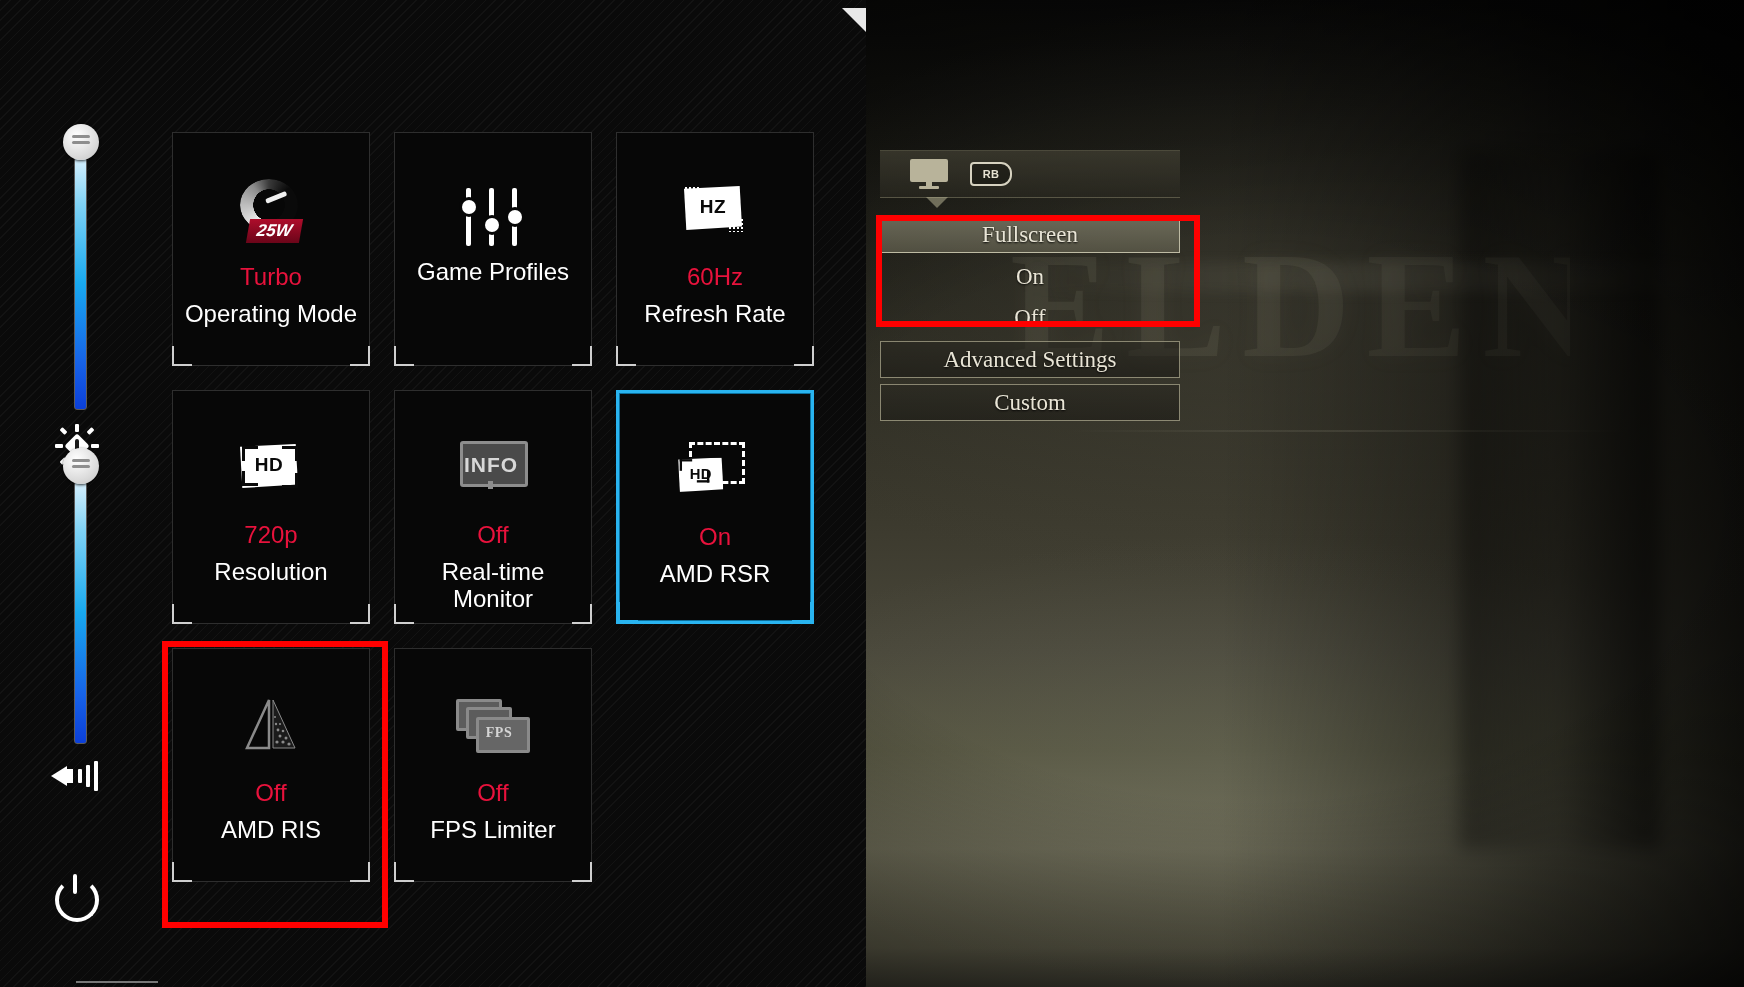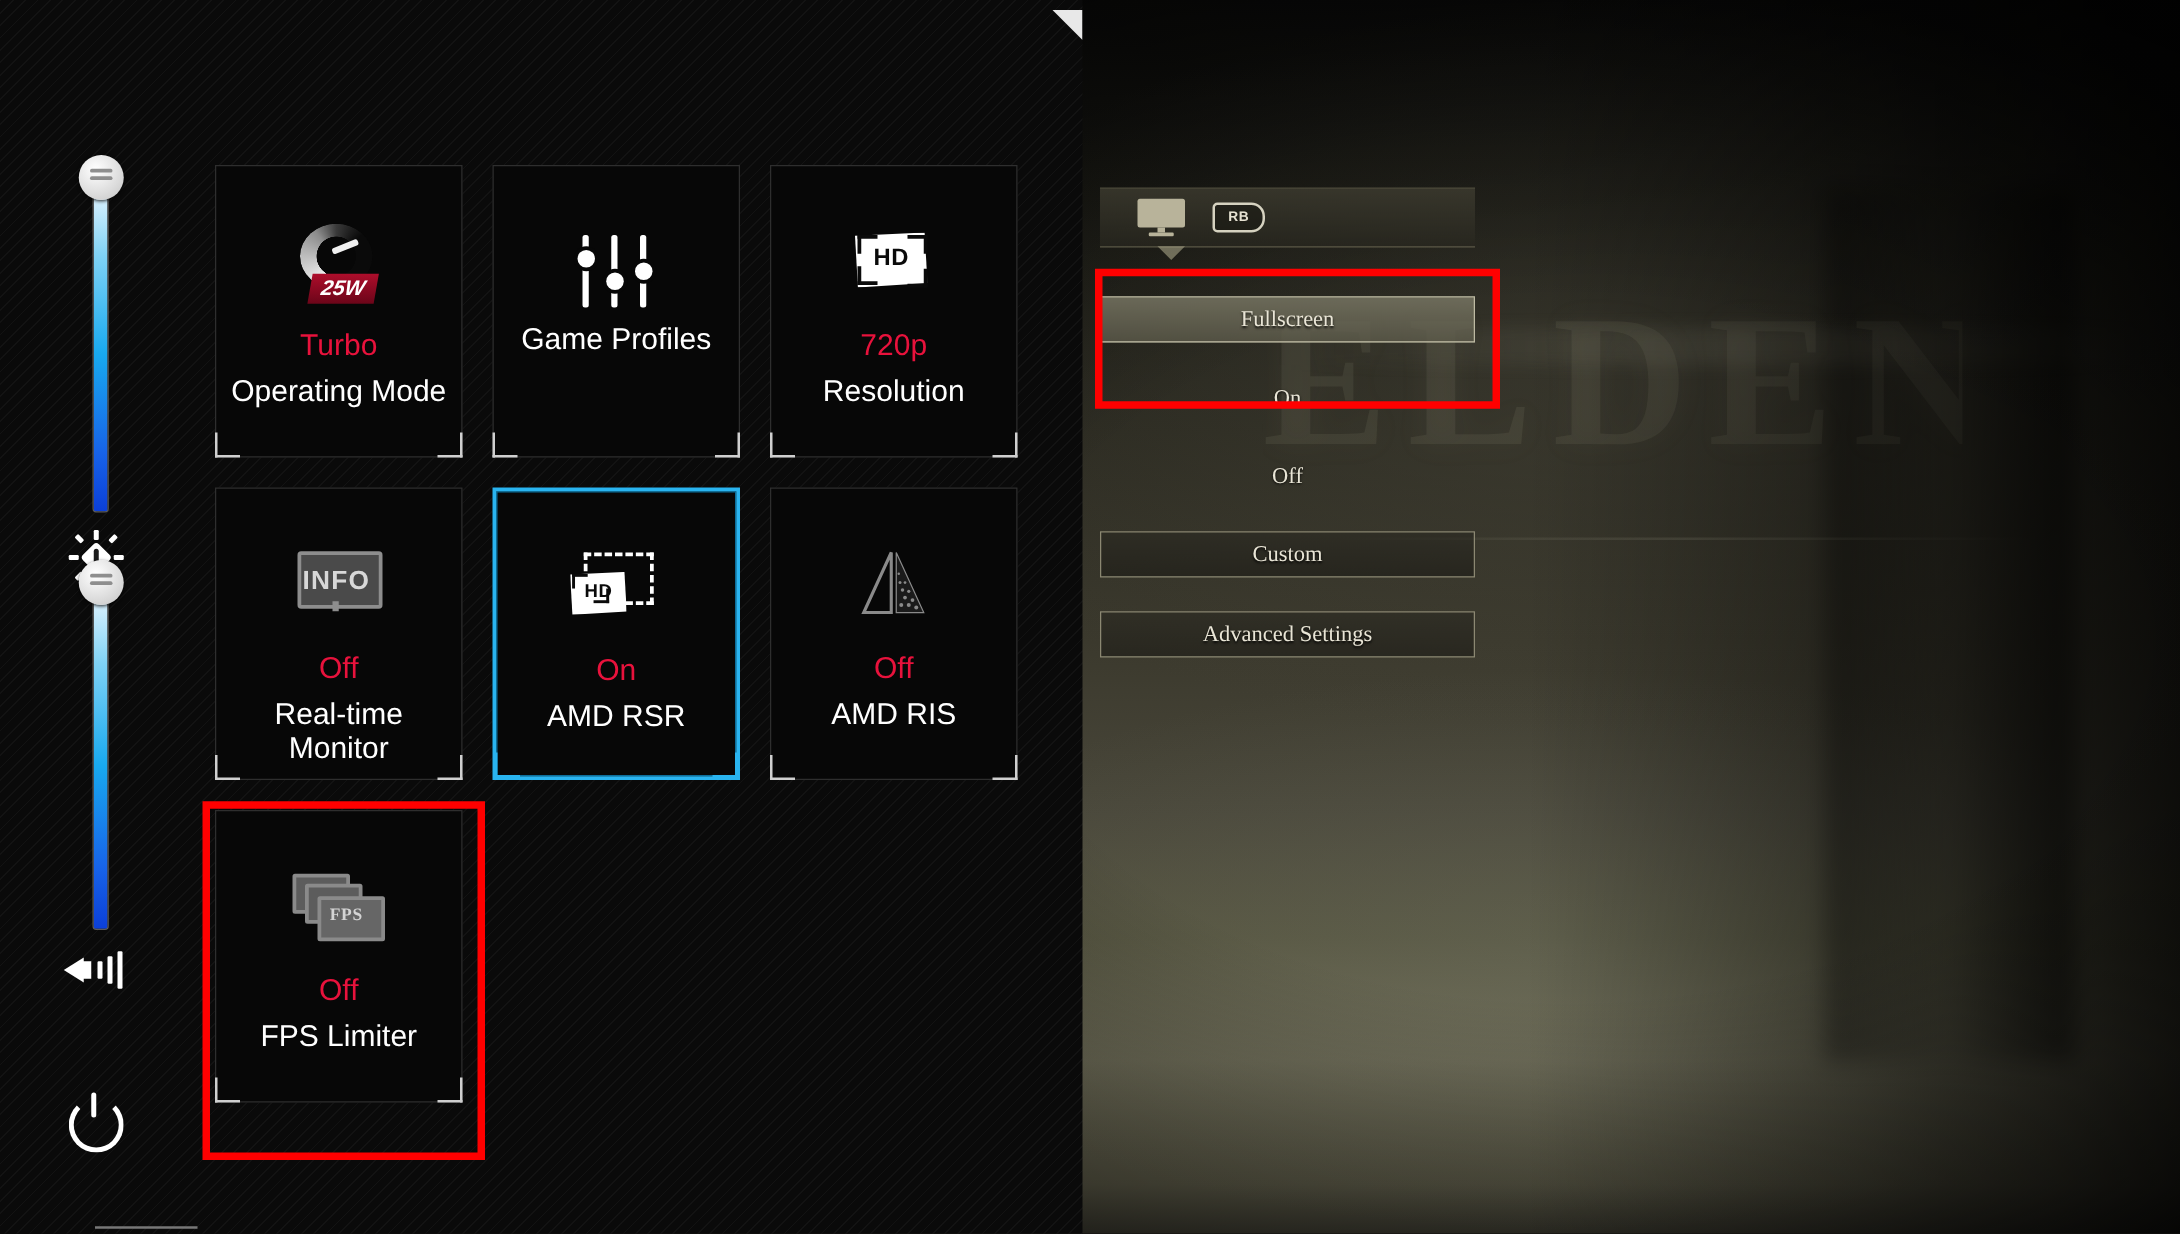--- a/index.html
+++ b/index.html
@@ -69,24 +69,23 @@
     background:rgba(22,21,17,.55);
   }
   .gm-caret{
     position:absolute;left:46px;bottom:-11px;width:0;height:0;
     border-left:11px solid transparent;border-right:11px solid transparent;
     border-top:11px solid rgba(180,176,146,.55);
   }
   .gm-list{margin-top:18px;display:flex;flex-direction:column;gap:6px;}
   .gm-row{
     height:35px;display:flex;align-items:center;justify-content:center;
-    color:#e9e5d6;font-size:18px;
+    color:#e9e5d6;font-size:23px;
     font-family:"Liberation Serif","DejaVu Serif",serif;
     text-shadow:0 1px 2px rgba(0,0,0,.9);
-    margin-top:21px;
   }
   .gm-row.boxed{
     border:1px solid rgba(172,168,142,.75);
     background:linear-gradient(180deg,rgba(40,39,32,.55),rgba(24,23,19,.55));
   }
   .gm-row.boxed.sel{
     background:linear-gradient(180deg,rgba(124,122,103,.80),rgba(92,90,74,.80));
     border-color:rgba(200,196,172,.9);
   }
   .gm-row.plain{background:transparent;border:none;}
@@ -251,22 +250,22 @@
         <div class="neck"></div>
         <div class="base"></div>
     </div>
     <div class="rb-badge">RB</div>
     <div class="gm-caret"></div>
   </div>
   <div class="gm-list">
     <div class="gm-row boxed sel">Fullscreen</div>
     <div class="gm-row plain">On</div>
     <div class="gm-row plain">Off</div>
+    <div class="gm-row boxed">Advanced Settings</div>
     <div class="gm-row boxed">Custom</div>
-    <div class="gm-row boxed">Advanced Settings</div>
   </div>
 </div>
 
 <div id="cc-panel">
   <div id="cc-corner-tri"></div>
 
 
   <div id="cc-rail">
     <div class="slider" style="position:absolute;top:0;left:0;height:290px;">
       <div class="track" style="height:264px;"></div>
@@ -338,20 +337,34 @@
           <div class="knob" style="left:-1px;top:12px;"></div>
           <div class="knob" style="left:22px;top:30px;"></div>
           <div class="knob" style="left:45px;top:22px;"></div>
         </div>
       </div>
       <div class="label" style="">Game Profiles</div>
       <span class="corner c-bl"></span>
         <span class="corner c-br"></span>
     </div>
 
+    <div class="tile">
+      <div class="ico">
+        <div class="card-ico">
+          <div class="sheet"></div>
+          <div class="txt">HZ</div>
+          <div class="dither" style="left:4px;top:2px;"></div>
+          <div class="dither" style="right:6px;bottom:6px;"></div>
+        </div>
+      </div>
+      <div class="value">60Hz</div>
+      <div class="label">Refresh Rate</div>
+      <span class="corner c-bl"></span>
+        <span class="corner c-br"></span>
+    </div>
 
     <div class="tile">
       <div class="ico">
         <div class="card-ico">
           <div class="sheet"></div>
           <div class="txt">HD</div>
           <div class="cut" style="left:6px;top:4px;border-right:none;border-bottom:none;"></div>
           <div class="cut" style="right:8px;top:4px;border-left:none;border-bottom:none;"></div>
           <div class="cut" style="left:6px;bottom:10px;border-right:none;border-top:none;"></div>
           <div class="cut" style="right:8px;bottom:8px;border-left:none;border-top:none;"></div>

